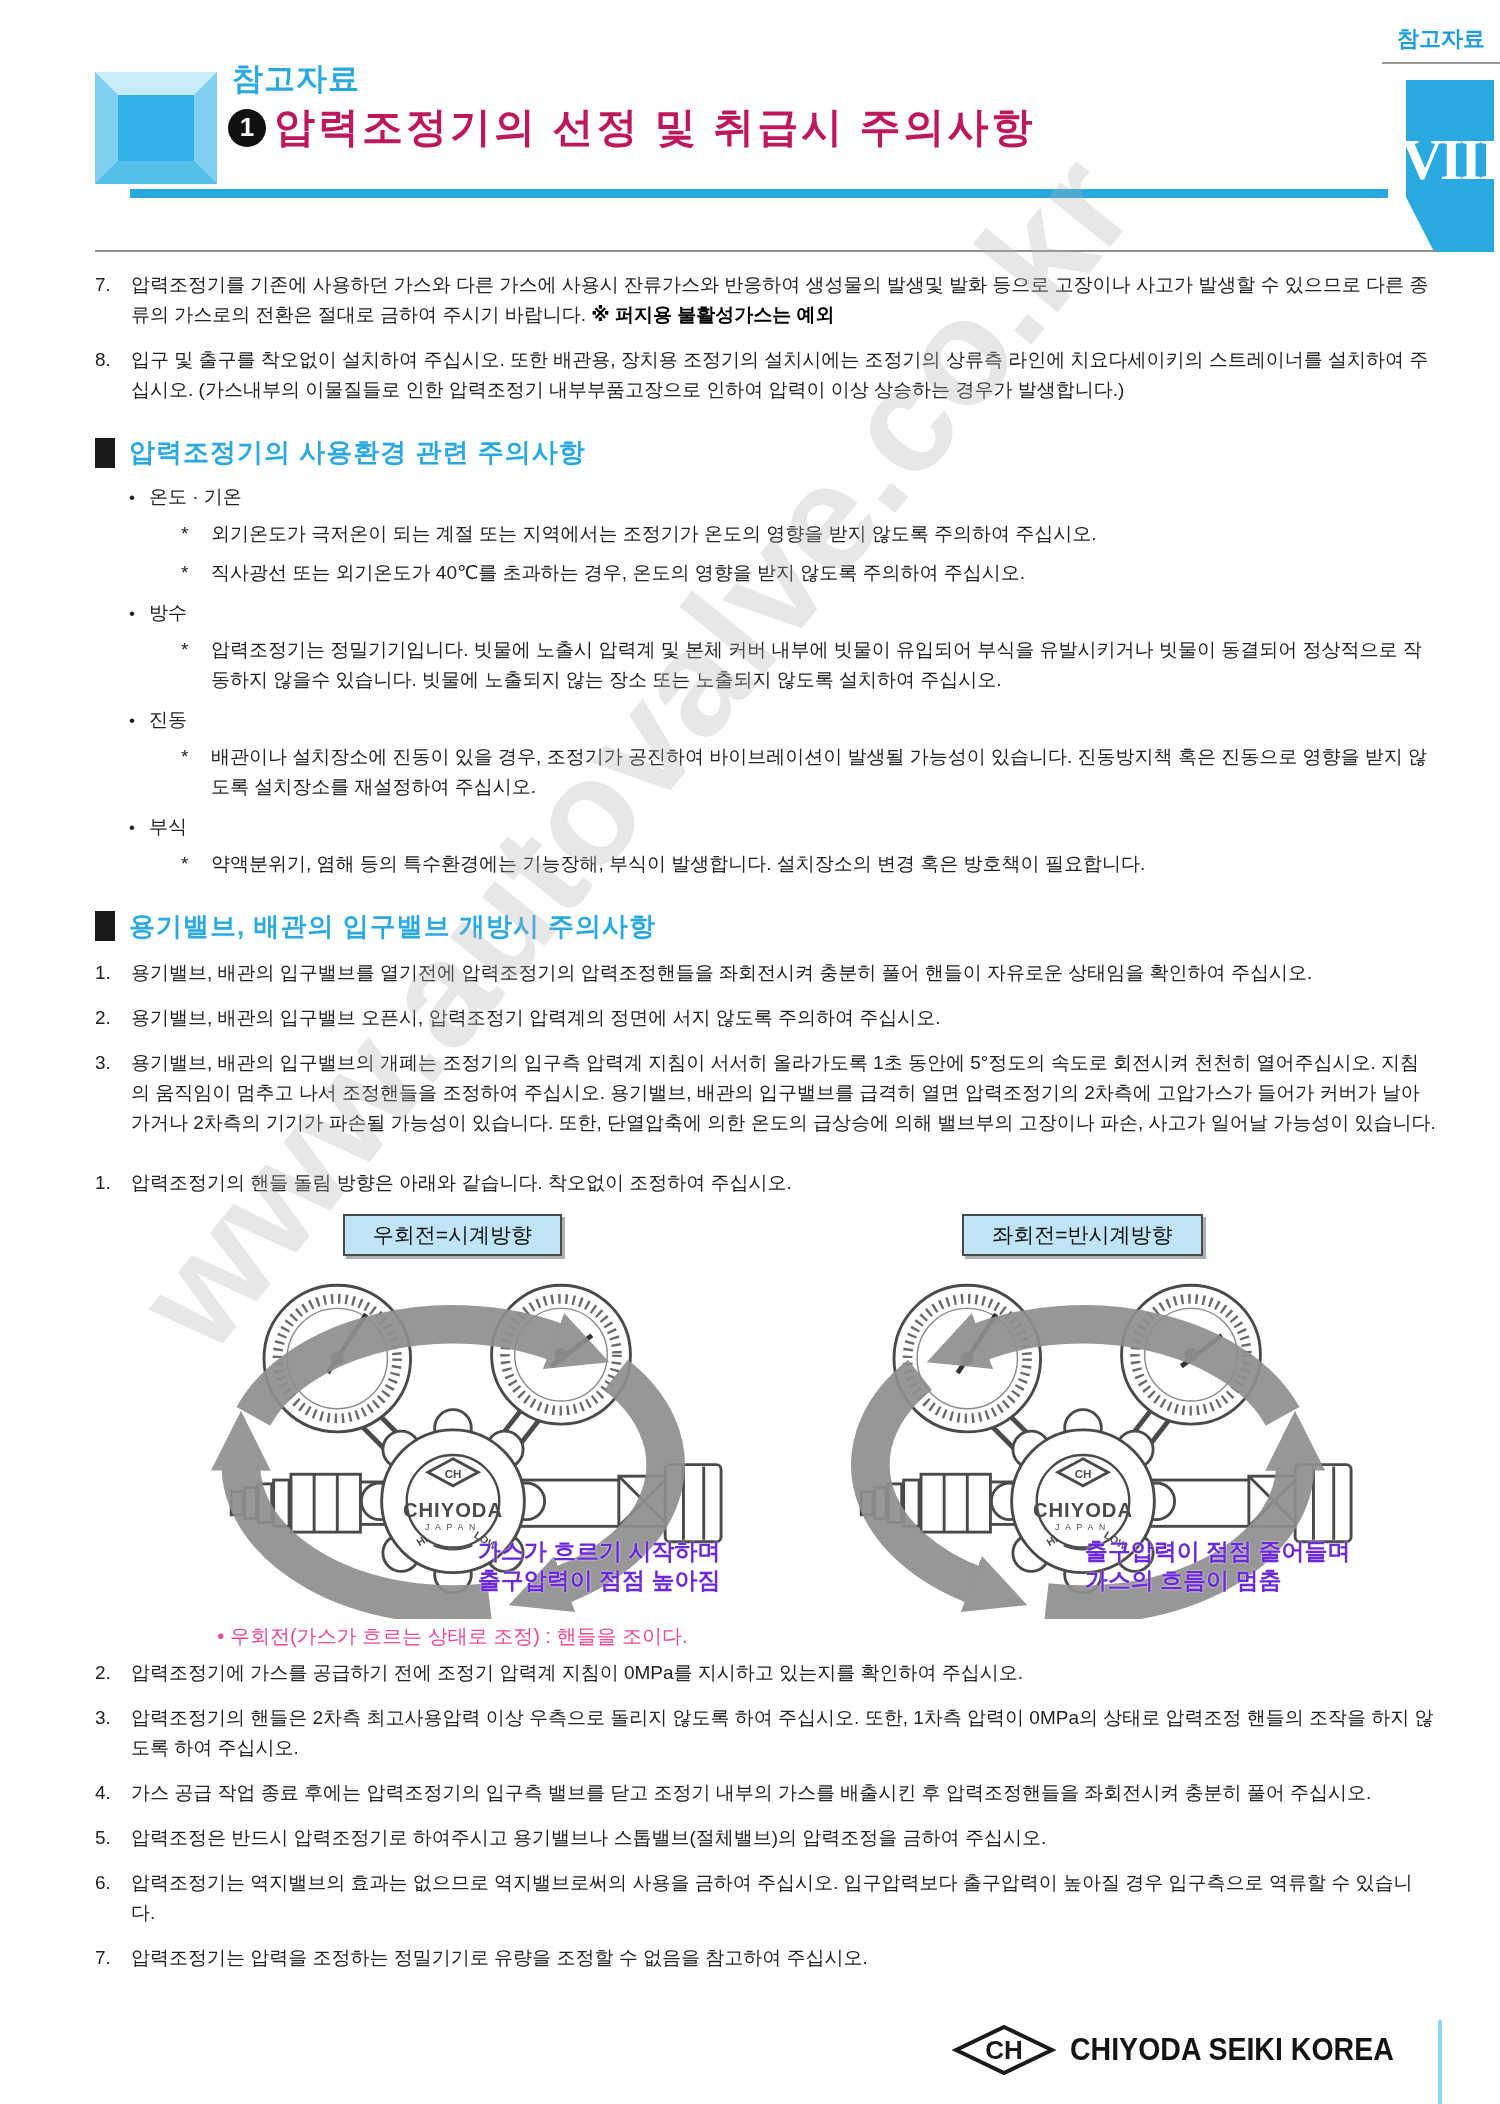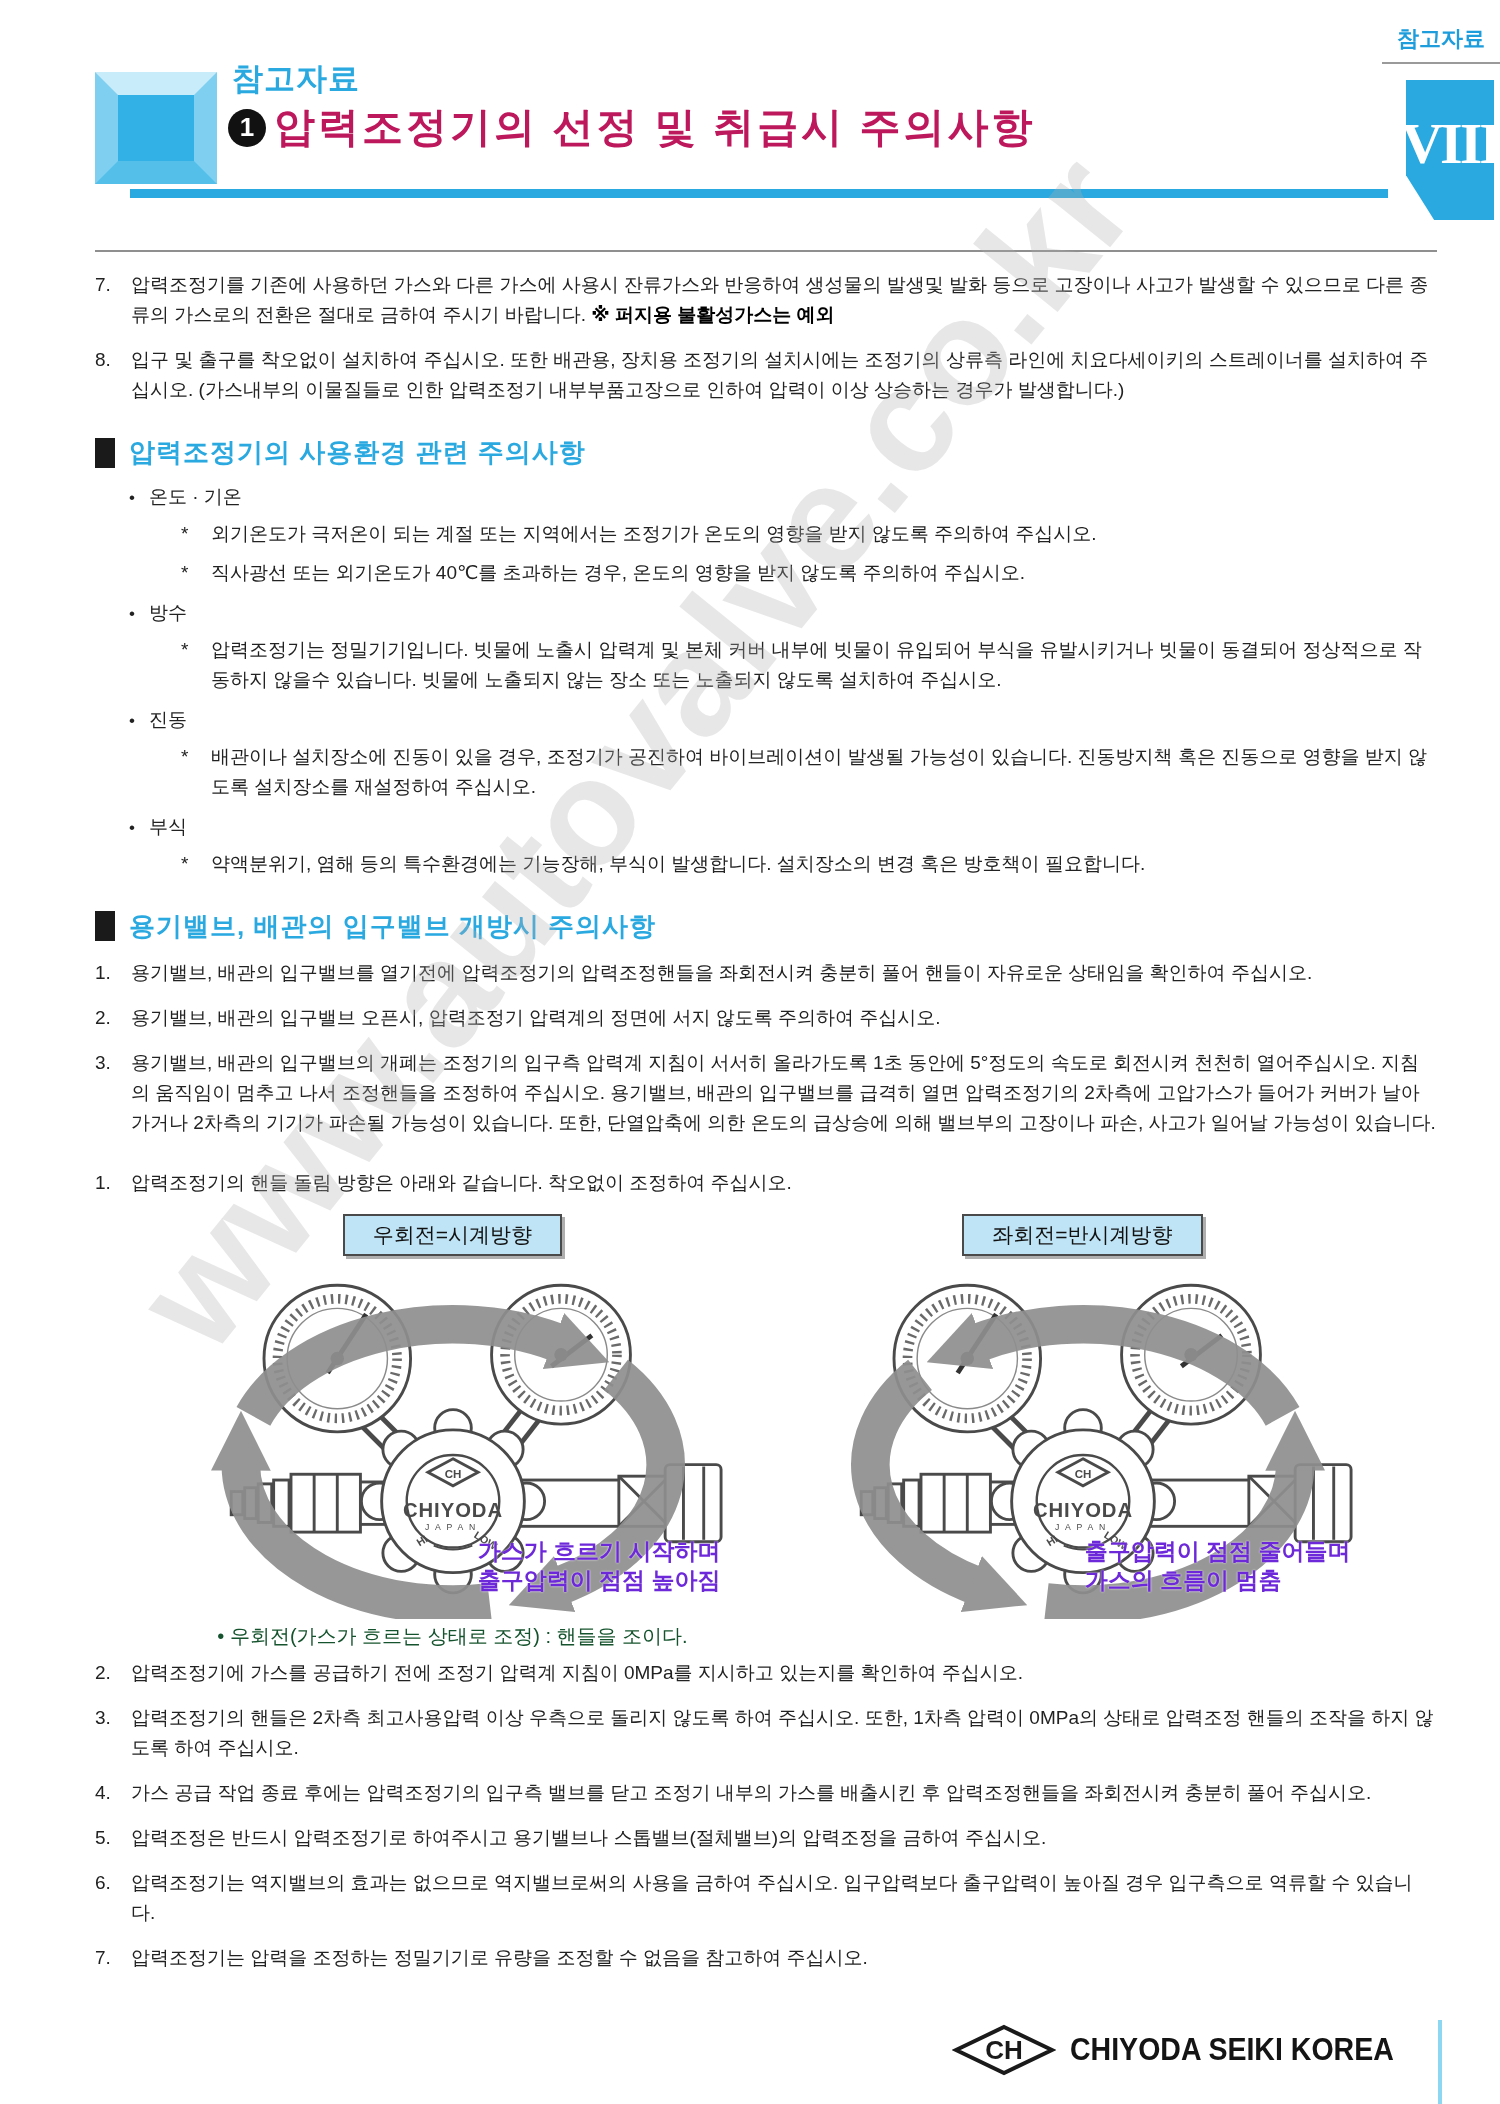--- a/index.html
+++ b/index.html
@@ -10,21 +10,21 @@
     font-family:"Liberation Sans","DejaVu Sans",sans-serif; color:#222;
   }
 
   
   .corner-label {
     position:absolute; top:24px; right:0; width:118px;
     color:#1d9ddb; font-weight:bold; font-size:22px; text-align:center;
     padding-bottom:8px; border-bottom:2px solid #9a9a9a;
   }
   .tab-viii {
-    position:absolute; top:80px; right:6px; width:88px; height:140px;
+    position:absolute; top:80px; right:6px; width:88px; height:172px;
     background:#29a9e0;
     clip-path:polygon(0 0,100% 0,100% 100%,32% 100%,0 68%);
     display:flex; align-items:center; justify-content:center;
   }
   .tab-viii span {
     color:#fff; font-family:"Liberation Serif","DejaVu Serif",serif;
     font-weight:bold; font-size:58px; letter-spacing:-3px; margin-top:-14px;
   }
 
   
@@ -81,21 +81,21 @@
     background:#bfe4f5; border:2px solid #4a4a4a;
     box-shadow:3px 3px 0 rgba(110,110,110,.55);
     font-size:21px; font-weight:normal; color:#111;
   }
   .fig svg { display:block; margin:0 auto; }
   .fig-note {
     position:absolute; right:26px; bottom:54px;
     color:#6d28d9; font-weight:bold; font-size:23px; line-height:1.28;
     text-shadow:0 0 2px #fff; z-index:3;
   }
-  .fig figcaption { text-align:center; font-size:20px; color:#14532d; margin-top:4px; }
+  .fig figcaption { text-align:center; font-size:20px; color:#ec4899; margin-top:4px; }
 
   
   .footer { position:absolute; top:2024px; right:78px; display:flex; align-items:center; gap:14px; z-index:1; }
   .footer .company { font-size:31px; font-weight:800; color:#141414; letter-spacing:0; transform:scaleX(.92); transform-origin:left center; white-space:nowrap; }
   .footer-blue-bar { position:absolute; top:2020px; right:58px; width:4px; height:84px; background:#8ed7f2; }
 
   
   .watermark {
     position:absolute; left:170px; top:1240px; z-index:2;
     font-size:150px; font-weight:bold; color:rgba(175,175,175,.30);

